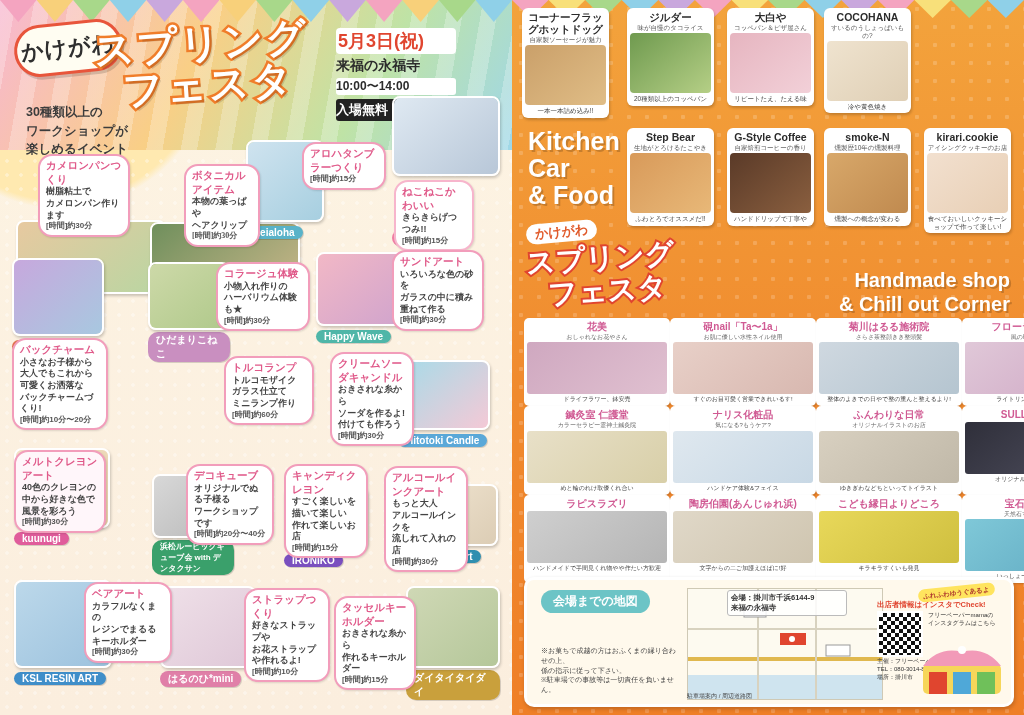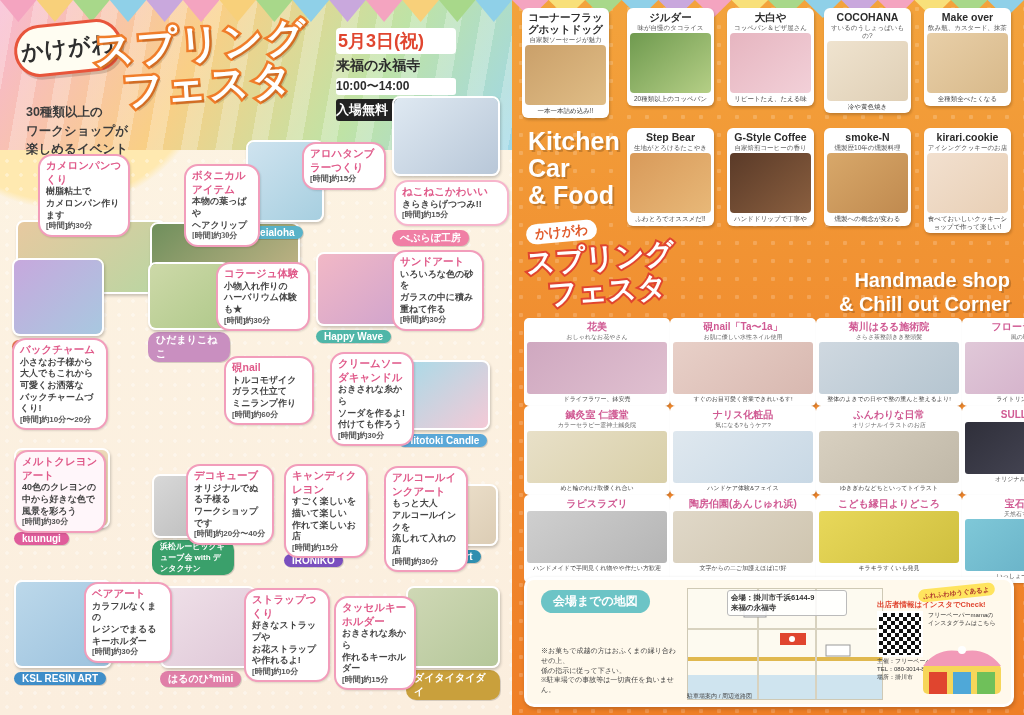--- a/index.html
+++ b/index.html
@@ -292,21 +292,21 @@
     </div>
     <div class="bubble" style="left:302px; top:142px; width:84px;">
       <span class="t">アロハタンブラーつくり</span>
       <span class="time">[時間]約15分</span>
     </div>
 
     <div class="ws" style="left:392px; top:96px; width:108px;">
       <div class="thumb" style="height:80px;">
         <div class="ph" style="background:linear-gradient(140deg,#dfe9f2,#b8c7d8);"></div>
       </div>
-      <div class="bubble" style="left:2px; top:84px; width:115px; border-color:#f7b5cc;">
+      <div class="bubble" style="left:2px; top:84px; width:80px; border-color:#f7b5cc;">
         <span class="t">ねこねこかわいい</span>
         <span>きらきらげつつみ!!</span>
         <span class="time">[時間]約15分</span>
       </div>
       <span class="name" style="background:#f07fa5; margin-top:54px;">ぺぷらぼ工房</span>
     </div>
 
     <div class="ws" style="left:12px; top:258px; width:92px;">
       <div class="thumb" style="height:78px;">
         <div class="ph" style="background:linear-gradient(140deg,#c7a8dd,#a8c8e0);"></div>
@@ -343,21 +343,21 @@
     </div>
     <div class="bubble" style="left:392px; top:250px; width:92px;">
       <span class="t">サンドアート</span>
       <span style="white-space:pre-line">いろいろな色の砂を
 ガラスの中に積み
 重ねて作る</span>
       <span class="time">[時間]約30分</span>
     </div>
 
     <div class="bubble" style="left:224px; top:356px; width:90px;">
-      <span class="t">硯nail</span>
+      <span class="t">トルコランプ</span>
       <span style="white-space:pre-line">トルコモザイク
 ガラス仕立て
 ミニランプ作り</span>
       <span class="time">[時間]約60分</span>
     </div>
 
     <div class="ws" style="left:398px; top:360px; width:92px;">
       <div class="thumb" style="height:70px;">
         <div class="ph" style="background:linear-gradient(140deg,#a7dbe8,#f4c9d6);"></div>
       </div>
@@ -511,28 +511,20 @@
       <div class="fnote">リピートたえ、たえる味</div>
     </div>
     <div class="food-card" style="left:312px; top:8px;">
       <div class="fname">COCOHANA</div>
       <div class="fsub">すいるのうしょっぱいもの?</div>
       <div class="fimg">
           <div class="ph" style="position:absolute;inset:0;background:linear-gradient(140deg,#efe3cf,#dfcfb5);"></div>
         </div>
       <div class="fnote">冷や黄色焼き</div>
     </div>
-    <div class="food-card" style="left:412px; top:8px;">
-      <div class="fname">Make over</div>
-      <div class="fsub">飲み瓶、カスタード、抹茶</div>
-      <div class="fimg">
-          <div class="ph" style="position:absolute;inset:0;background:linear-gradient(140deg,#e8cfa8,#d8b98a);"></div>
-        </div>
-      <div class="fnote">全種類全べたくなる</div>
-    </div>
 
     <div class="food-card" style="left:115px; top:128px;">
       <div class="fname">Step Bear</div>
       <div class="fsub">生地がとろけるたこやき</div>
       <div class="fimg">
           <div class="ph" style="position:absolute;inset:0;background:linear-gradient(140deg,#d89a5a,#e8b878);"></div>
         </div>
       <div class="fnote">ふわとろでオススメだ!!</div>
     </div>
     <div class="food-card" style="left:215px; top:128px;">

